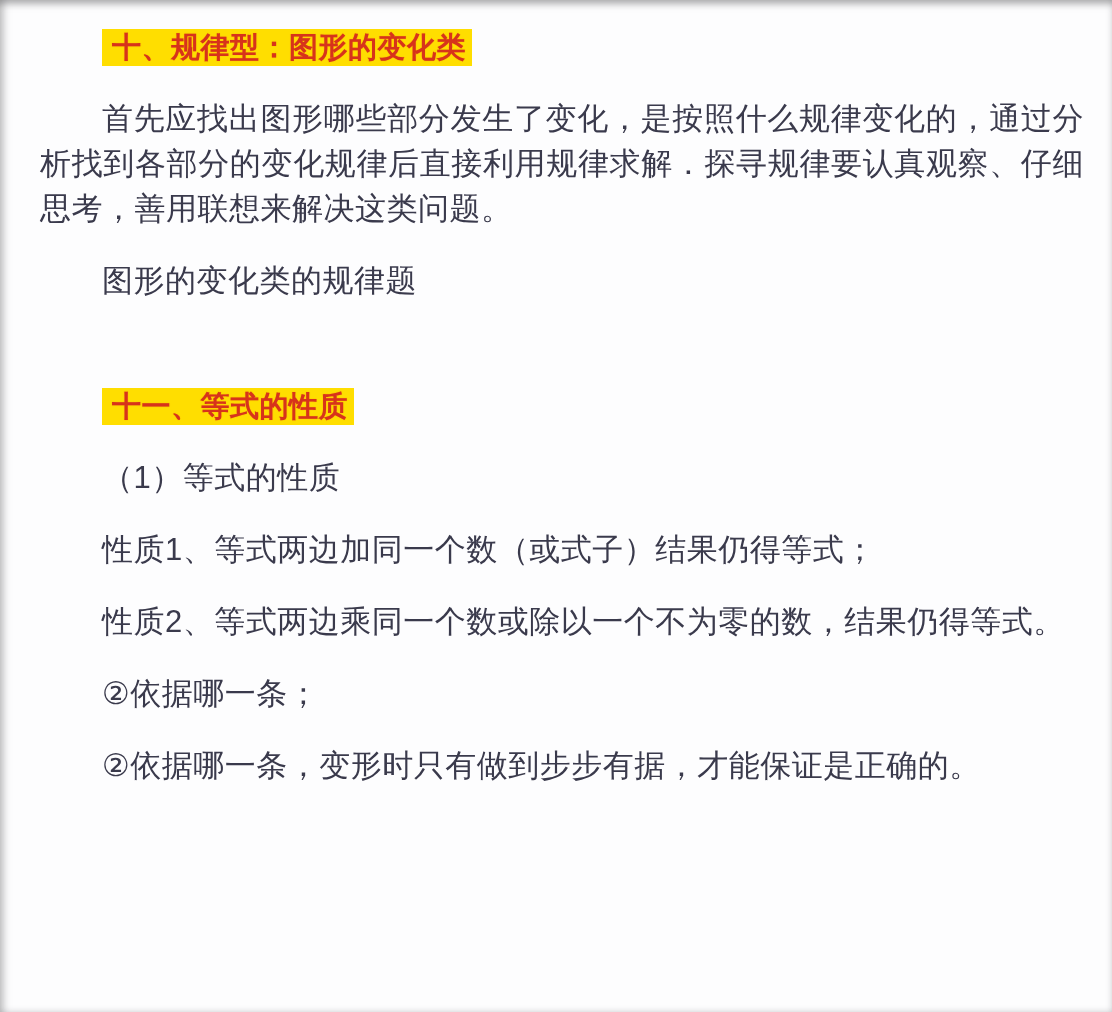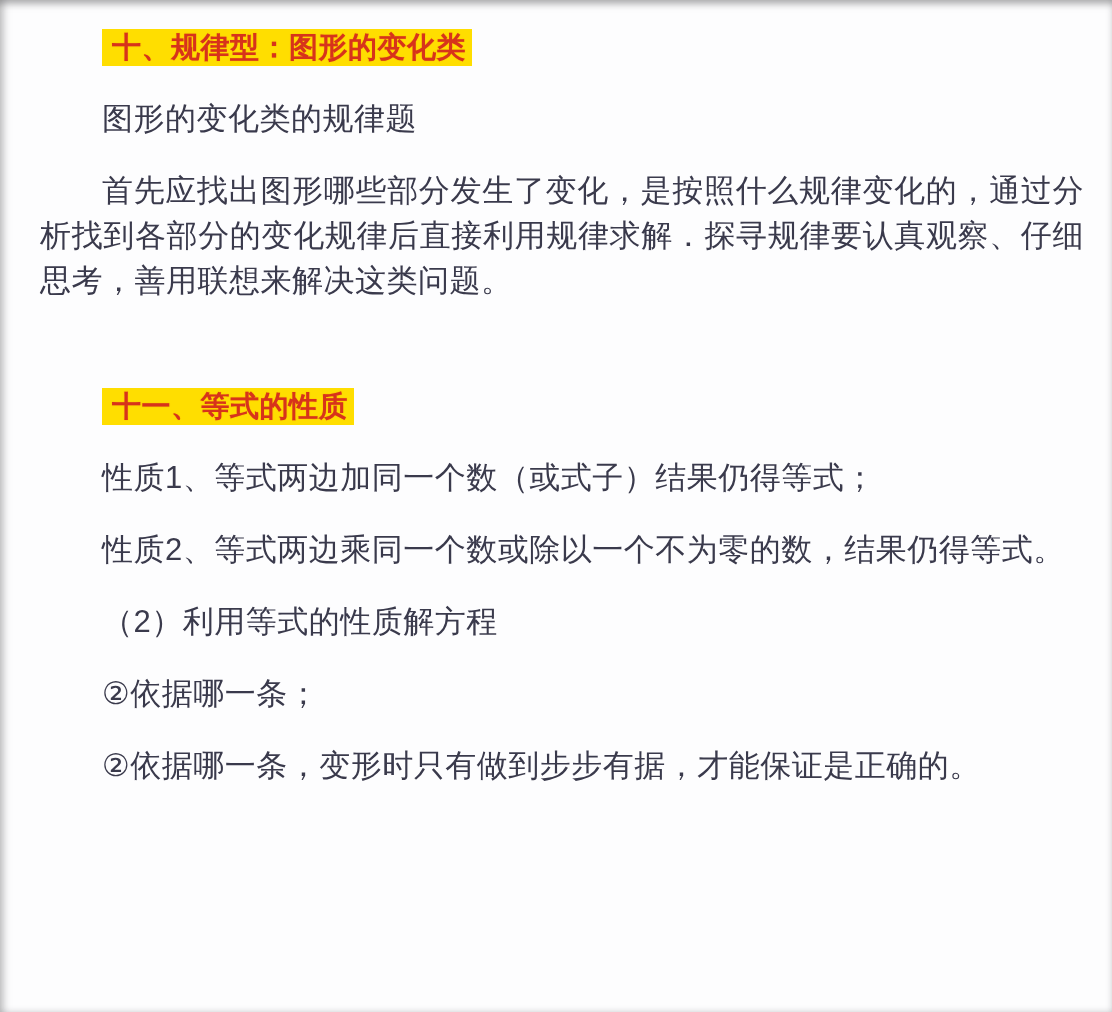--- a/index.html
+++ b/index.html
@@ -50,32 +50,32 @@
     text-shadow: 0 0 1px rgba(215,51,27,0.45);
   }
 </style>
 </head>
 <body>
 
 <div class="page">
 
   <p class="first"><span class="hl">十、规律型：图形的变化类</span></p>
 
+  <p>首先应找出图形哪些部分发生了变化，是按照什么规律变化的，通过分析找到各部分的变化规律后直接利用规律求解．探寻规律要认真观察、仔细思考，善用联想来解决这类问题。</p>
+
   <p>图形的变化类的规律题</p>
-
-  <p>首先应找出图形哪些部分发生了变化，是按照什么规律变化的，通过分析找到各部分的变化规律后直接利用规律求解．探寻规律要认真观察、仔细思考，善用联想来解决这类问题。</p>
 
   <p class="gap-top"><span class="hl">十一、等式的性质</span></p>
 
+  <p>（1）等式的性质</p>
 
   <p>性质1、等式两边加同一个数（或式子）结果仍得等式；</p>
 
   <p>性质2、等式两边乘同一个数或除以一个不为零的数，结果仍得等式。</p>
 
-  <p>（2）利用等式的性质解方程</p>
 
 
 
   <p>②依据哪一条；</p>
 
   <p>②依据哪一条，变形时只有做到步步有据，才能保证是正确的。</p>
 
 </div>
 
 </body></html>

